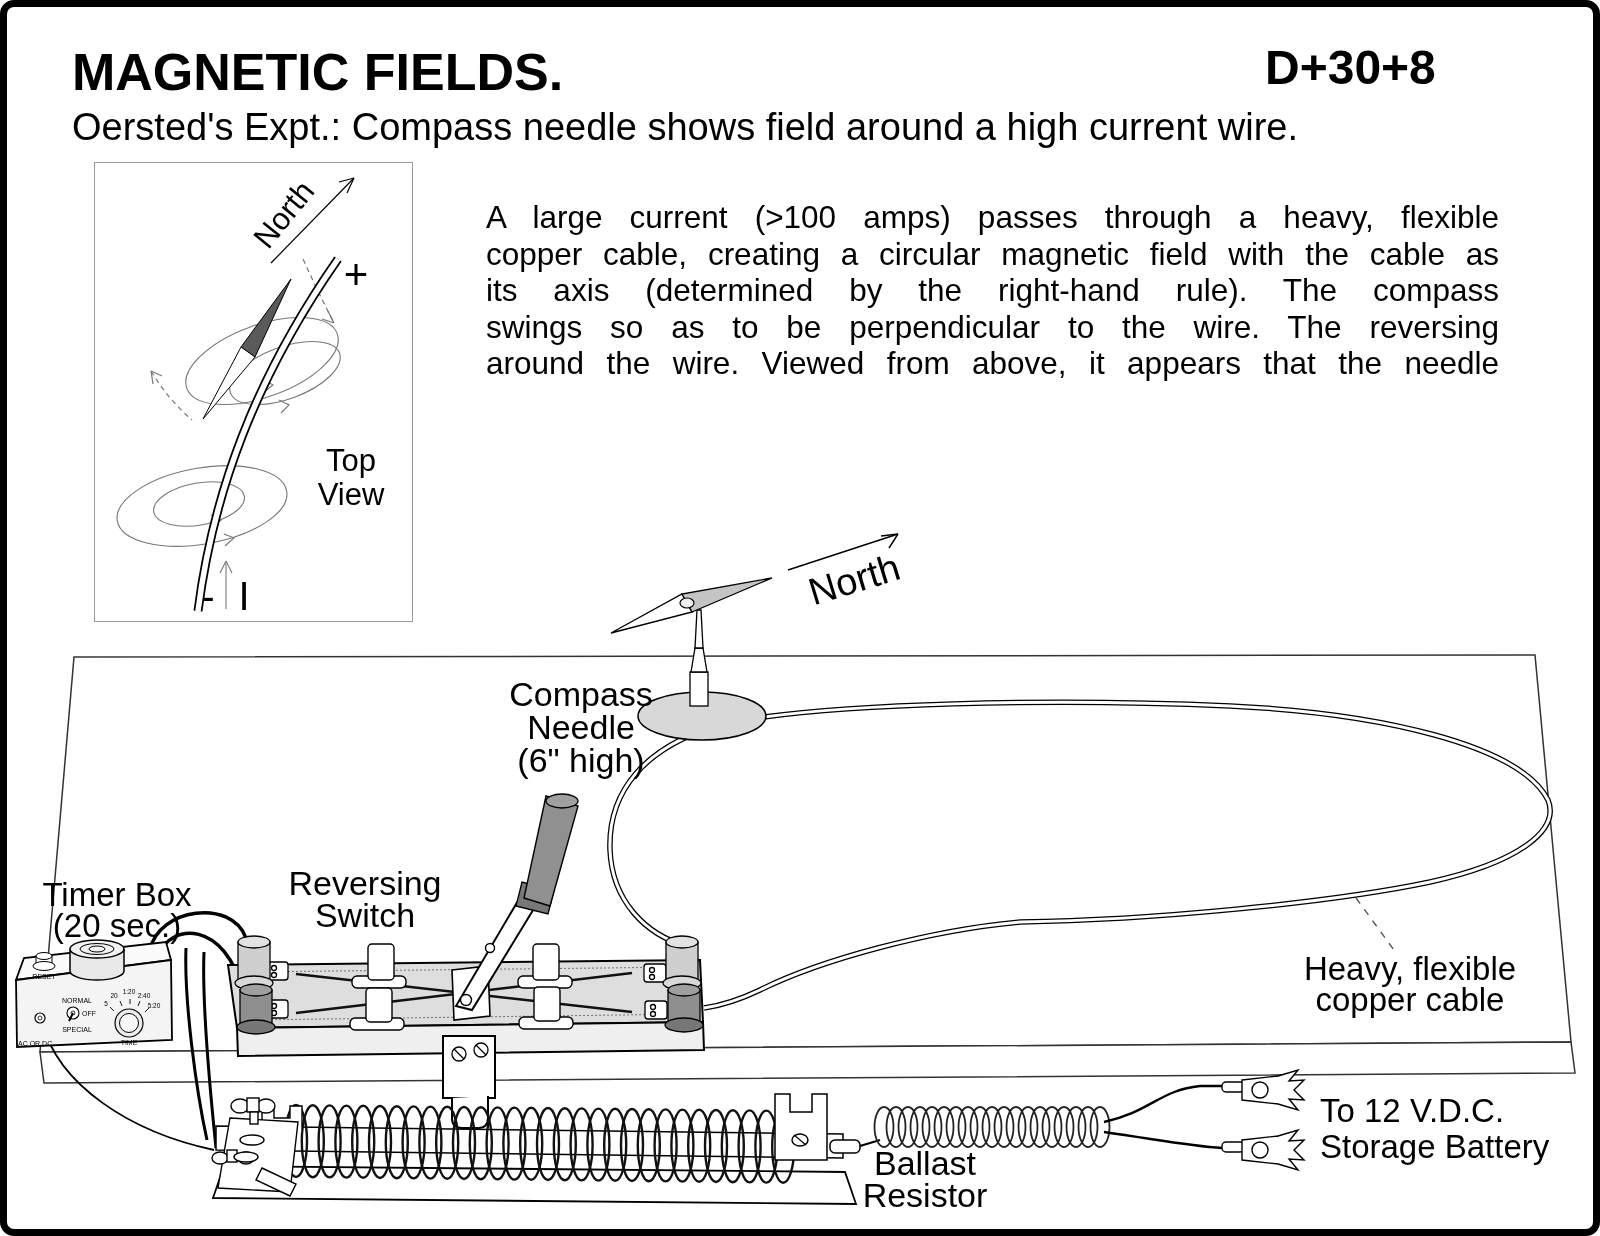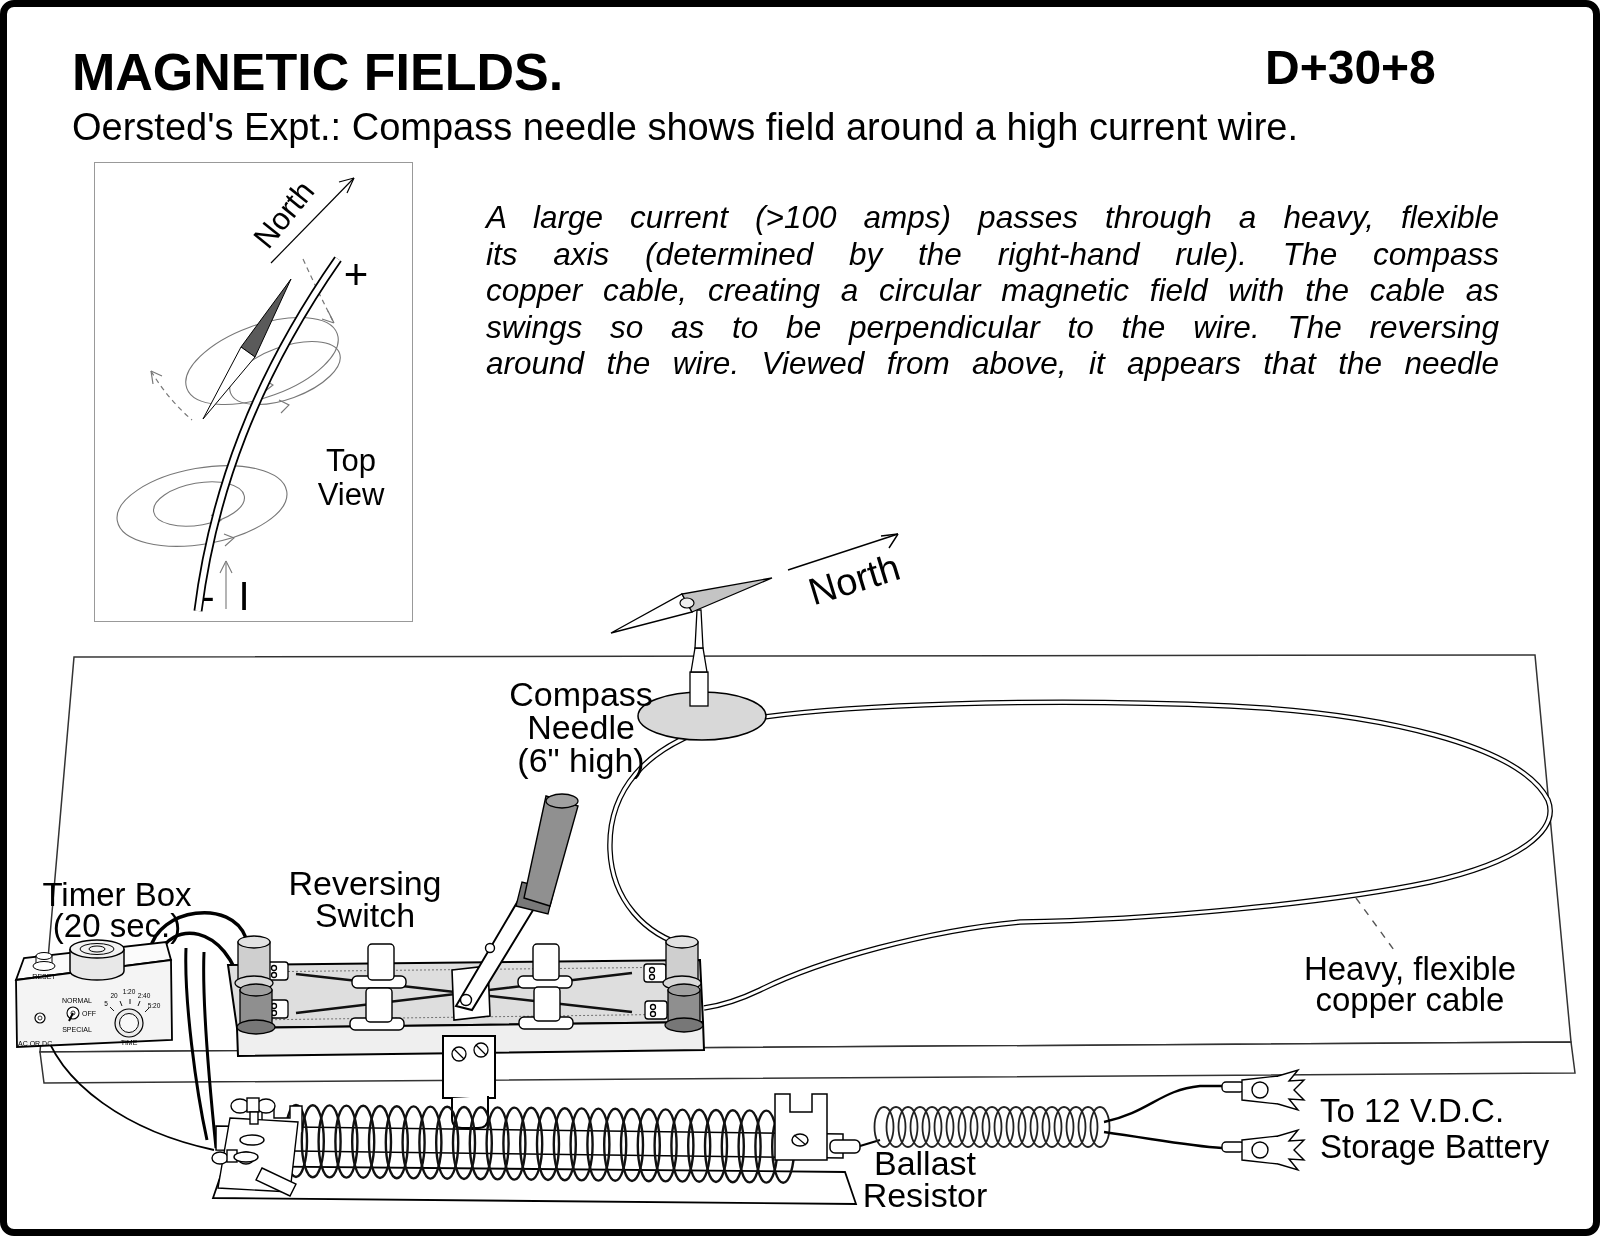--- a/index.html
+++ b/index.html
@@ -3,21 +3,21 @@
 <meta charset="utf-8">
 <style>
   html,body{margin:0;padding:0;background:#fff;}
   body{width:1600px;height:1236px;position:relative;overflow:hidden;
        font-family:"Liberation Sans", sans-serif;color:#000;}
   .frame{position:absolute;inset:0;border:7px solid #000;border-radius:14px;box-sizing:border-box;}
   .title{position:absolute;left:72px;top:42px;font-size:52px;font-weight:bold;letter-spacing:0px;}
   .code{position:absolute;left:1256px;top:40px;font-size:48px;font-weight:bold;margin-left:9px;}
   .subtitle{position:absolute;left:72px;top:106px;font-size:38px;}
   .desc{position:absolute;left:486px;top:199px;width:1013px;font-size:31.5px;line-height:36.6px;}
-  .desc .ln{text-align:justify;text-align-last:justify;white-space:normal;font-style:italic;}
+  .desc .ln{text-align:justify;text-align-last:justify;white-space:normal;}
   .desc .ln.noj{text-align-last:left;}
   .inset{position:absolute;left:94px;top:162px;width:319px;height:460px;border:1.5px solid #999;box-sizing:border-box;background:#fff;}
   svg{display:block;}
   svg text{font-family:"Liberation Sans", sans-serif;fill:#000;}
   .main-svg{position:absolute;left:0;top:520px;}
   .lbl{font-size:34px;}
   .lbl33{font-size:33px;}
   .tiny{font-size:7px;}
   .tick{font-size:6.5px;}
 </style>
@@ -25,22 +25,22 @@
 <body>
 
 <div class="frame"></div>
 
 <div class="title">MAGNETIC FIELDS.</div>
 <div class="code">D+30+8</div>
 <div class="subtitle">Oersted's Expt.: Compass needle shows field around a high current wire.</div>
 
 <div class="desc">
   <div class="ln">A large current (&gt;100 amps) passes through a heavy, flexible</div>
+  <div class="ln">copper cable, creating a circular magnetic field with the cable as</div>
   <div class="ln">its axis (determined by the right-hand rule).  The compass</div>
-  <div class="ln">copper cable, creating a circular magnetic field with the cable as</div>
   <div class="ln">swings so as to be perpendicular to the wire.  The reversing</div>
   <div class="ln">around the wire.  Viewed from above, it appears that the needle</div>
 </div>
 
 <div class="inset">
 <svg width="316" height="457" viewBox="0 0 316 457">
 
   <g fill="none" stroke="#777" stroke-width="1.1">
     <ellipse cx="167" cy="198" rx="80" ry="36" transform="rotate(-20 167 198)"></ellipse>
     <ellipse cx="190" cy="210" rx="58" ry="26" transform="rotate(-20 190 210)"></ellipse>

